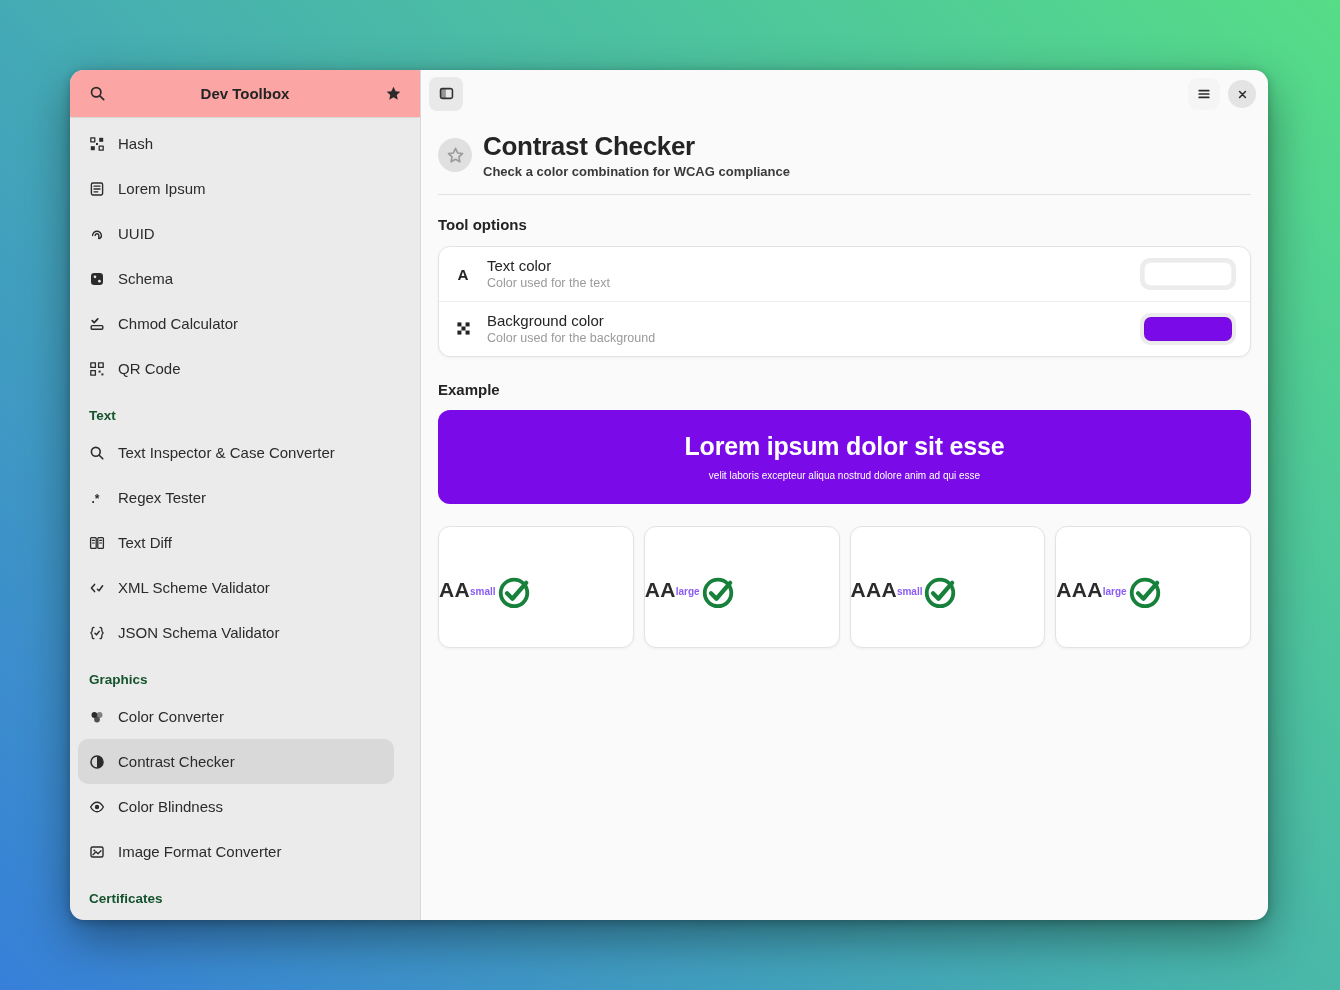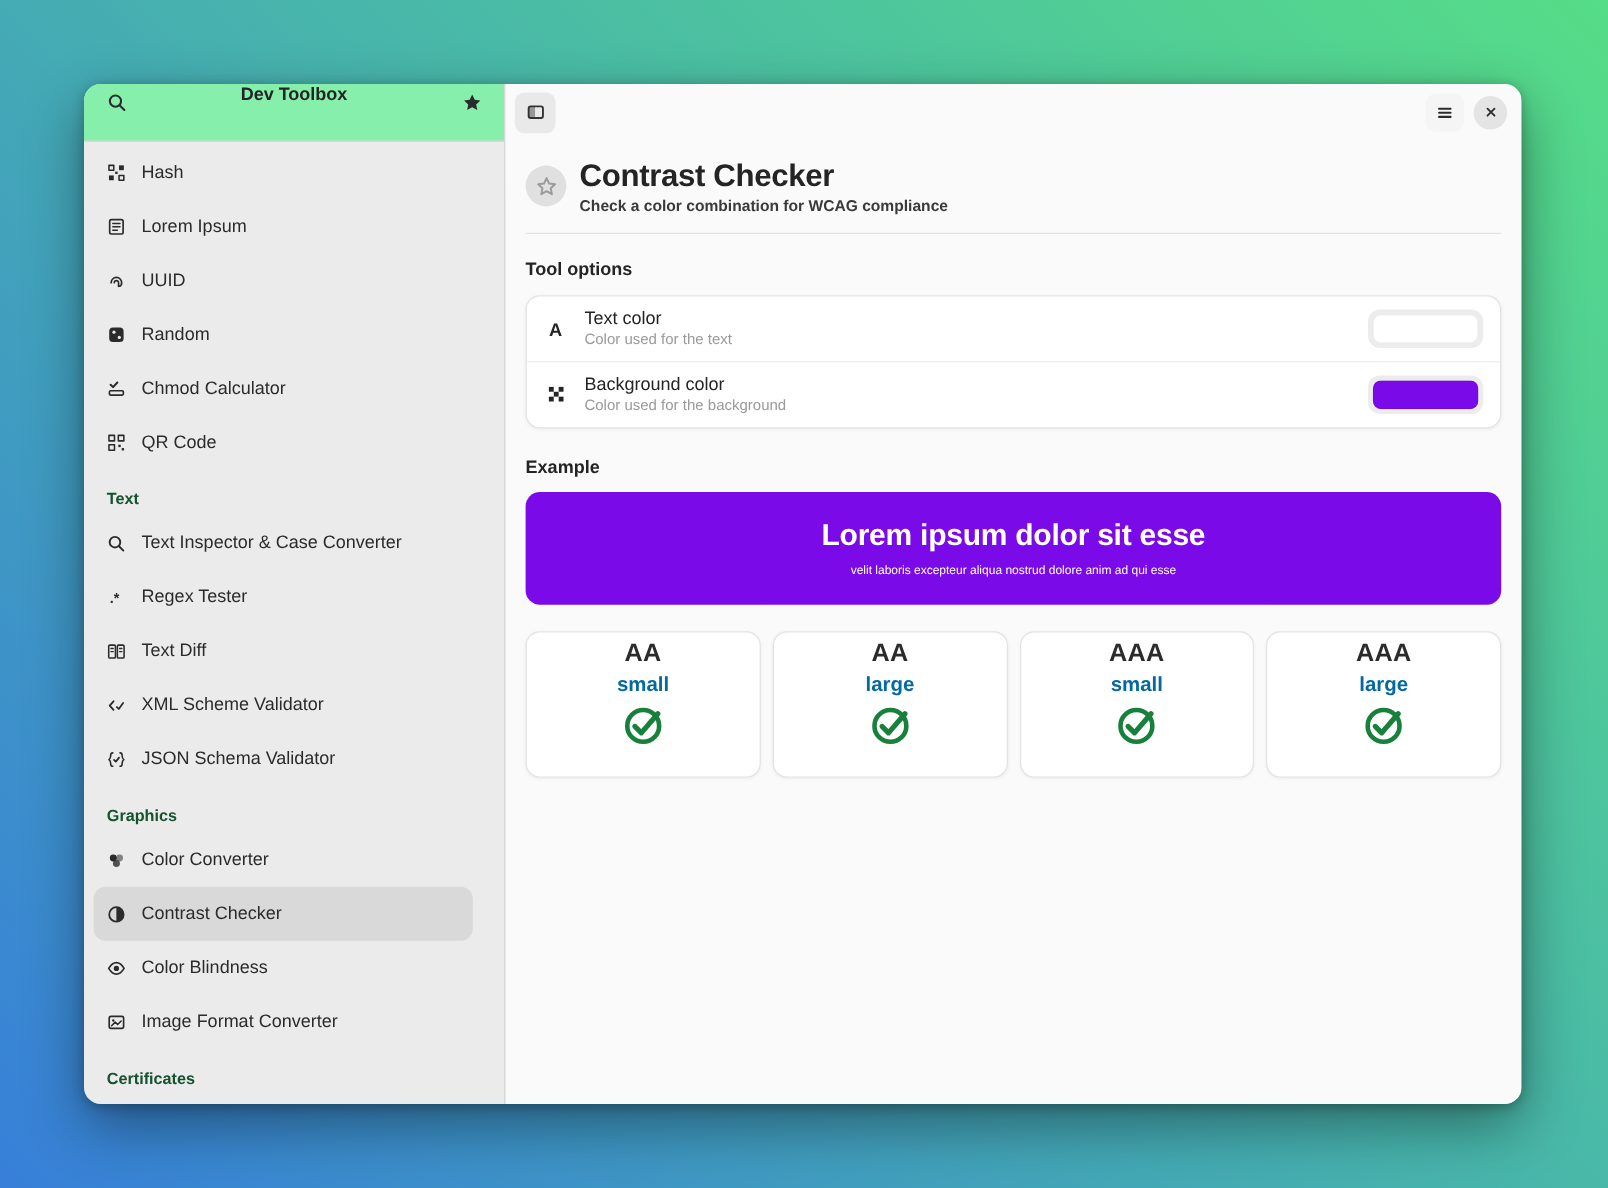--- a/index.html
+++ b/index.html
@@ -10,21 +10,21 @@
     -webkit-font-smoothing:antialiased;
   }
   .ctr{display:flex;align-items:center;justify-content:center;}
   .window{
     position:absolute;left:70px;top:70px;width:1198px;height:850px;
     border-radius:14px;overflow:hidden;display:flex;
     box-shadow:0 18px 48px rgba(0,0,0,.4),0 2px 10px rgba(0,0,0,.25);
   }
   
   .sidebar{width:350px;flex:0 0 350px;background:#ebebeb;display:flex;flex-direction:column;border-right:1px solid #d7d7d7;}
-  .sb-header{height:47px;flex:0 0 47px;display:flex;align-items:flex-start;gap:6px;padding:0 12px;background:#86efac;border-bottom:1px solid #d8d8d8;}
+  .sb-header{height:47px;flex:0 0 47px;display:flex;align-items:center;gap:6px;padding:0 12px;background:#fca5a5;border-bottom:1px solid #d8d8d8;}
   .sb-title{flex:1;text-align:center;font-weight:bold;font-size:15px;color:#242424;}
   .icon-btn{width:30px;height:30px;border-radius:7px;color:#2b2b2b;cursor:default;}
   .icon-btn .g{width:17px;height:17px;display:block;}
   .sb-list{flex:1;overflow:hidden;padding:3px 26px 0 8px;}
   .sb-row{height:45px;display:flex;align-items:center;gap:13px;padding:0 11px;border-radius:10px;font-size:15px;color:#2b2b2b;}
   .sb-row.selected{background:#d9d9d9;}
   .sb-row .ic{width:16px;height:16px;flex:0 0 16px;color:#2b2b2b;}
   .sb-section{padding:17px 11px 7px 11px;font-size:13.5px;font-weight:bold;color:#14532d;}
   
   .main{flex:1;background:#fafafa;display:flex;flex-direction:column;}
@@ -52,23 +52,23 @@
   .opt-title{font-size:15px;color:#242424;}
   .opt-sub{font-size:12.5px;color:#9a9a9a;margin-top:2px;}
   .swatch{margin-left:auto;width:96px;height:32px;border-radius:10px;background:#ececec;padding:4px;box-sizing:border-box;cursor:default;}
   .swatch-inner{width:100%;height:100%;border-radius:7px;border:1px solid rgba(0,0,0,.05);box-sizing:border-box;}
   .lbl-example{margin-top:24px;display:block;}
   .example-box{margin-top:12px;height:94px;border-radius:12px;display:flex;flex-direction:column;align-items:center;justify-content:center;}
   .example-heading{font-size:25px;font-weight:800;letter-spacing:-0.2px;}
   .example-body{font-size:10px;margin-top:9px;}
   .results{margin-top:22px;display:grid;grid-template-columns:repeat(4,1fr);gap:10px;}
   .result-card{background:#fff;border:1px solid #e3e3e3;border-radius:12px;height:122px;box-sizing:border-box;
-    display:flex;flex-direction:column;align-items:center;padding-top:6px;box-shadow:0 1px 3px rgba(0,0,0,.05);}
+    display:flex;flex-direction:row;align-items:center;padding-top:6px;box-shadow:0 1px 3px rgba(0,0,0,.05);}
   .result-level{font-size:21px;font-weight:800;color:#2b2b2b;letter-spacing:.3px;}
-  .result-size{font-size:17px;font-weight:bold;color:#0369a1;margin-top:4px;}
+  .result-size{font-size:10px;font-weight:bold;color:#8b5cf6;margin-top:4px;}
   .result-check{width:36px;height:36px;margin-top:5px;color:#17813c;}
 </style>
 </head>
 <body>
 
 <div class="window">
 
   <div class="sidebar">
     <div class="sb-header">
       <div class="icon-btn ctr">
@@ -108,21 +108,21 @@
               <path d="M6.2 9.6a1.8 1.8 0 1 1 3.6 0v3" stroke-width="1.4"></path>
             </svg></span>
           <span>UUID</span>
         </div>
         <div class="sb-row">
           <span class="ic"><svg viewBox="0 0 16 16" width="100%" height="100%" fill="none" stroke="currentColor" stroke-width="1.6" stroke-linecap="round" stroke-linejoin="round">
               <rect x="2" y="2" width="12" height="12" rx="3.2" fill="currentColor" stroke="none"></rect>
               <circle cx="6" cy="5.8" r="1.35" fill="#ebebeb" stroke="none"></circle>
               <circle cx="10.4" cy="10.2" r="1.35" fill="#ebebeb" stroke="none"></circle>
             </svg></span>
-          <span>Random</span>
+          <span>Schema</span>
         </div>
         <div class="sb-row">
           <span class="ic"><svg viewBox="0 0 16 16" width="100%" height="100%" fill="none" stroke="currentColor" stroke-width="1.6" stroke-linecap="round" stroke-linejoin="round">
               <path d="M3.2 4.6 L5.2 6.6 8.8 2.8" stroke-width="1.7"></path>
               <rect x="2.2" y="9.6" width="11.6" height="3.6" rx="1" stroke-width="1.4"></rect>
             </svg></span>
           <span>Chmod Calculator</span>
         </div>
         <div class="sb-row">
           <span class="ic"><svg viewBox="0 0 16 16" width="100%" height="100%" fill="none" stroke="currentColor" stroke-width="1.6" stroke-linecap="round" stroke-linejoin="round">

